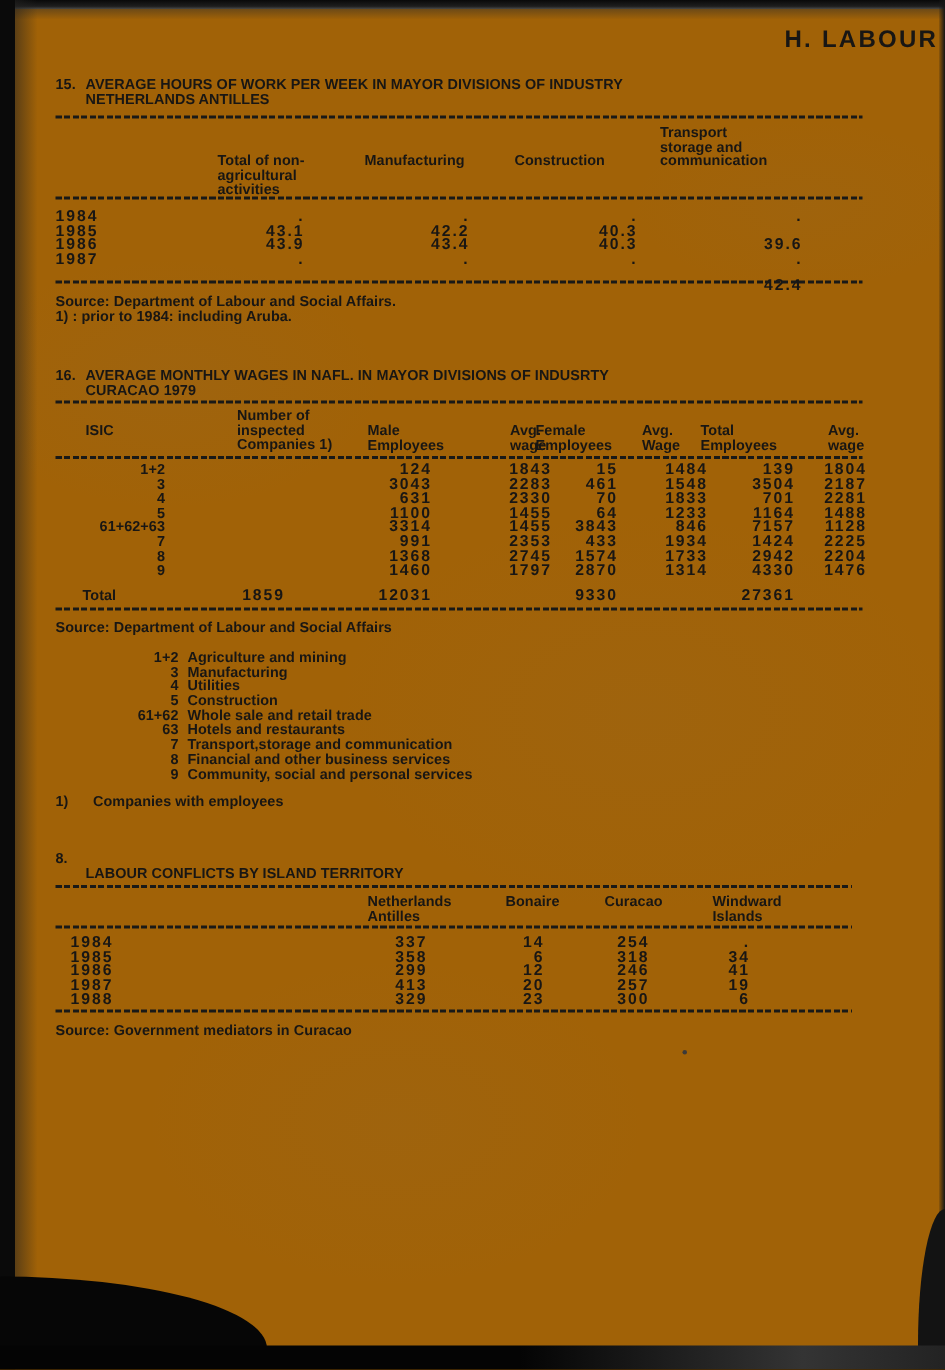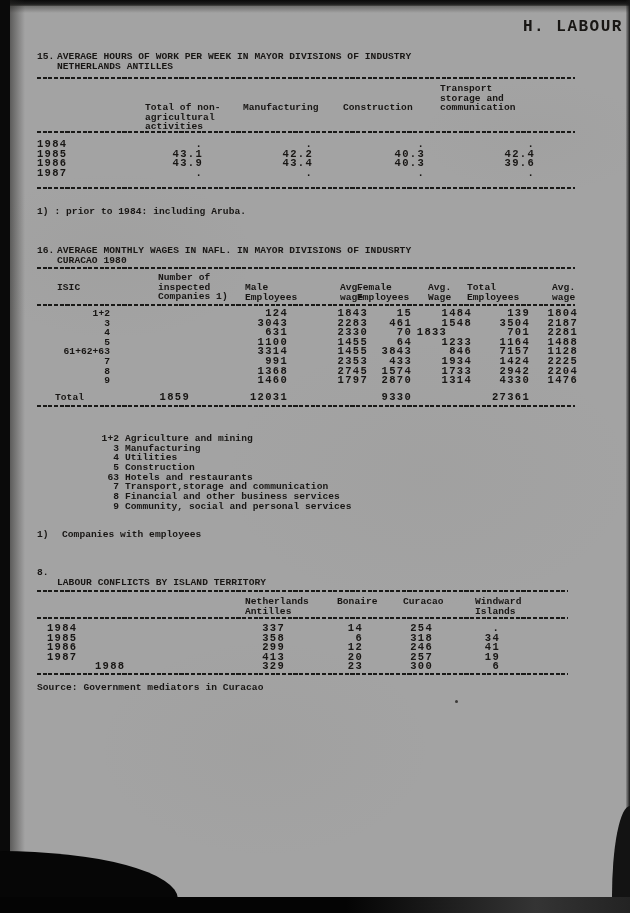--- a/index.html
+++ b/index.html
@@ -1,18 +1,18 @@
 <!DOCTYPE html>
 <html><head>
 <meta charset="utf-8">
 <style>
   html,body{margin:0;padding:0;background:#000;}
   .page{position:relative;width:630px;height:913px;overflow:hidden;
-        background:#a3a3a3;
-        font-family:Liberation Mono, monospace;
+        background:#a16207;
+        font-family:Liberation Sans, sans-serif;
         color:#181614;}
   .page::before{content:"";position:absolute;inset:0;pointer-events:none;
         background:
           radial-gradient(ellipse 220px 130px at 18% 28%, rgba(125,122,115,.07), transparent 65%),
           radial-gradient(ellipse 320px 210px at 68% 52%, rgba(125,122,115,.06), transparent 65%),
           radial-gradient(ellipse 260px 170px at 42% 82%, rgba(125,122,115,.06), transparent 65%),
           radial-gradient(ellipse 180px 90px at 85% 15%, rgba(125,122,115,.05), transparent 65%);}
   .abs{position:absolute;}
   .s{font-size:9.6px;line-height:9.7px;font-weight:bold;white-space:pre-line;letter-spacing:0.05px;}
   .n{font-size:10.5px;line-height:9.6px;font-weight:bold;letter-spacing:1.3px;white-space:pre;}
@@ -80,43 +80,44 @@
       <span class="cell n r" style="left:123px;width:80px;">.</span>
       <span class="cell n r" style="left:233px;width:80px;">.</span>
       <span class="cell n r" style="left:345px;width:80px;">.</span>
       <span class="cell n r" style="left:455px;width:80px;">.</span>
     </div>
     <div class="row">
       <span class="cell n" style="left:37px;">1985</span>
       <span class="cell n r" style="left:123px;width:80px;">43.1</span>
       <span class="cell n r" style="left:233px;width:80px;">42.2</span>
       <span class="cell n r" style="left:345px;width:80px;">40.3</span>
-      <span class="cell n r" style="left:455px;width:80px;">42.4</span>
+      <span class="cell n r" style="left:455px;width:80px;margin-top:36px;">42.4</span>
     </div>
     <div class="row">
       <span class="cell n" style="left:37px;">1986</span>
       <span class="cell n r" style="left:123px;width:80px;">43.9</span>
       <span class="cell n r" style="left:233px;width:80px;">43.4</span>
       <span class="cell n r" style="left:345px;width:80px;">40.3</span>
       <span class="cell n r" style="left:455px;width:80px;">39.6</span>
     </div>
     <div class="row">
       <span class="cell n" style="left:37px;">1987</span>
       <span class="cell n r" style="left:123px;width:80px;">.</span>
       <span class="cell n r" style="left:233px;width:80px;">.</span>
       <span class="cell n r" style="left:345px;width:80px;">.</span>
       <span class="cell n r" style="left:455px;width:80px;">.</span>
     </div>
   </div>
   <div class="dash" style="top:187px;"></div>
+  <span class="abs s" style="left:37px;top:197px;">Source: Department of Labour and Social Affairs.</span>
   <span class="abs s" style="left:37px;top:207px;">1) : prior to 1984: including Aruba.</span>
 
   <span class="abs s" style="left:37px;top:246px;">16.</span>
   <span class="abs s" style="left:57px;top:246px;">AVERAGE MONTHLY WAGES IN NAFL. IN MAYOR DIVISIONS OF INDUSRTY</span>
-  <span class="abs s" style="left:57px;top:256px;">CURACAO 1980</span>
+  <span class="abs s" style="left:57px;top:256px;">CURACAO 1979</span>
   <div class="dash" style="top:267px;"></div>
 
   <span class="abs s" style="left:57px;top:283px;">ISIC</span>
   <span class="abs s" style="left:158px;top:273px;">Number of
 inspected
 Companies 1)</span>
   <span class="abs s" style="left:245px;top:283px;">Male
 Employees</span>
   <span class="abs s" style="left:340px;top:283px;">Avg.
 wage</span>
@@ -147,21 +148,21 @@
       <span class="cell n r" style="left:332px;width:80px;">461</span>
       <span class="cell n r" style="left:392px;width:80px;">1548</span>
       <span class="cell n r" style="left:450px;width:80px;">3504</span>
       <span class="cell n r" style="left:498px;width:80px;">2187</span>
     </div>
     <div class="row">
       <span class="cell s r" style="left:40px;width:70px;">4</span>
       <span class="cell n r" style="left:208px;width:80px;">631</span>
       <span class="cell n r" style="left:288px;width:80px;">2330</span>
       <span class="cell n r" style="left:332px;width:80px;">70</span>
-      <span class="cell n r" style="left:392px;width:80px;text-align:center;">1833</span>
+      <span class="cell n r" style="left:392px;width:80px;">1833</span>
       <span class="cell n r" style="left:450px;width:80px;">701</span>
       <span class="cell n r" style="left:498px;width:80px;">2281</span>
     </div>
     <div class="row">
       <span class="cell s r" style="left:40px;width:70px;">5</span>
       <span class="cell n r" style="left:208px;width:80px;">1100</span>
       <span class="cell n r" style="left:288px;width:80px;">1455</span>
       <span class="cell n r" style="left:332px;width:80px;">64</span>
       <span class="cell n r" style="left:392px;width:80px;">1233</span>
       <span class="cell n r" style="left:450px;width:80px;">1164</span>
@@ -208,37 +209,42 @@
   <div class="abs" style="left:0;top:393px;width:630px;">
     <div class="row">
       <span class="cell s" style="left:55px;">Total</span>
       <span class="cell n r" style="left:110px;width:80px;">1859</span>
       <span class="cell n r" style="left:208px;width:80px;">12031</span>
       <span class="cell n r" style="left:332px;width:80px;">9330</span>
       <span class="cell n r" style="left:450px;width:80px;">27361</span>
     </div>
   </div>
   <div class="dash" style="top:405px;"></div>
+  <span class="abs s" style="left:37px;top:414px;">Source: Department of Labour and Social Affairs</span>
 
   <div class="abs" style="left:0;top:434px;width:630px;">
     <div class="row" style="height:9.7px;">
       <span class="cell s r" style="left:86px;width:33px;">1+2</span>
       <span class="cell s" style="left:125px;">Agriculture and mining</span>
     </div>
     <div class="row" style="height:9.7px;">
       <span class="cell s r" style="left:86px;width:33px;">3</span>
       <span class="cell s" style="left:125px;">Manufacturing</span>
     </div>
     <div class="row" style="height:9.7px;">
       <span class="cell s r" style="left:86px;width:33px;">4</span>
       <span class="cell s" style="left:125px;">Utilities</span>
     </div>
     <div class="row" style="height:9.7px;">
       <span class="cell s r" style="left:86px;width:33px;">5</span>
       <span class="cell s" style="left:125px;">Construction</span>
+    </div>
+    <div class="row" style="height:9.7px;">
+      <span class="cell s r" style="left:86px;width:33px;">61+62</span>
+      <span class="cell s" style="left:125px;">Whole sale and retail trade</span>
     </div>
     <div class="row" style="height:9.7px;">
       <span class="cell s r" style="left:86px;width:33px;">63</span>
       <span class="cell s" style="left:125px;">Hotels and restaurants</span>
     </div>
     <div class="row" style="height:9.7px;">
       <span class="cell s r" style="left:86px;width:33px;">7</span>
       <span class="cell s" style="left:125px;">Transport,storage and communication</span>
     </div>
     <div class="row" style="height:9.7px;">
@@ -289,21 +295,21 @@
       <span class="cell n r" style="left:432px;width:68px;">41</span>
     </div>
     <div class="row">
       <span class="cell n" style="left:47px;">1987</span>
       <span class="cell n r" style="left:215px;width:70px;">413</span>
       <span class="cell n r" style="left:295px;width:68px;">20</span>
       <span class="cell n r" style="left:365px;width:68px;">257</span>
       <span class="cell n r" style="left:432px;width:68px;">19</span>
     </div>
     <div class="row">
-      <span class="cell n" style="left:47px;margin-left:48px;">1988</span>
+      <span class="cell n" style="left:47px;">1988</span>
       <span class="cell n r" style="left:215px;width:70px;">329</span>
       <span class="cell n r" style="left:295px;width:68px;">23</span>
       <span class="cell n r" style="left:365px;width:68px;">300</span>
       <span class="cell n r" style="left:432px;width:68px;">6</span>
     </div>
   </div>
   <div class="dash short" style="top:673px;"></div>
   <span class="abs s" style="left:37px;top:683px;">Source: Government mediators in Curacao</span>
 
   <span class="abs pgnum" style="left:595px;top:913px;margin-top:35px;">33</span>

